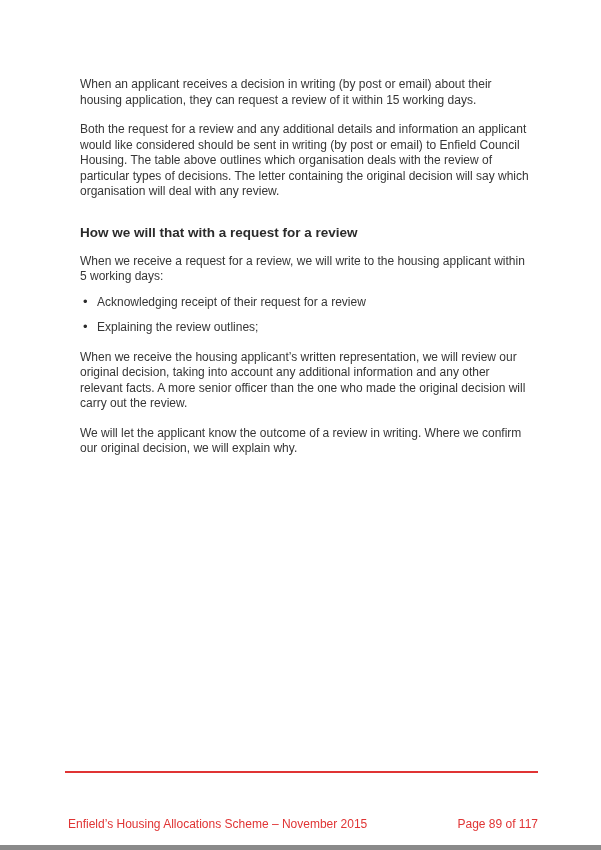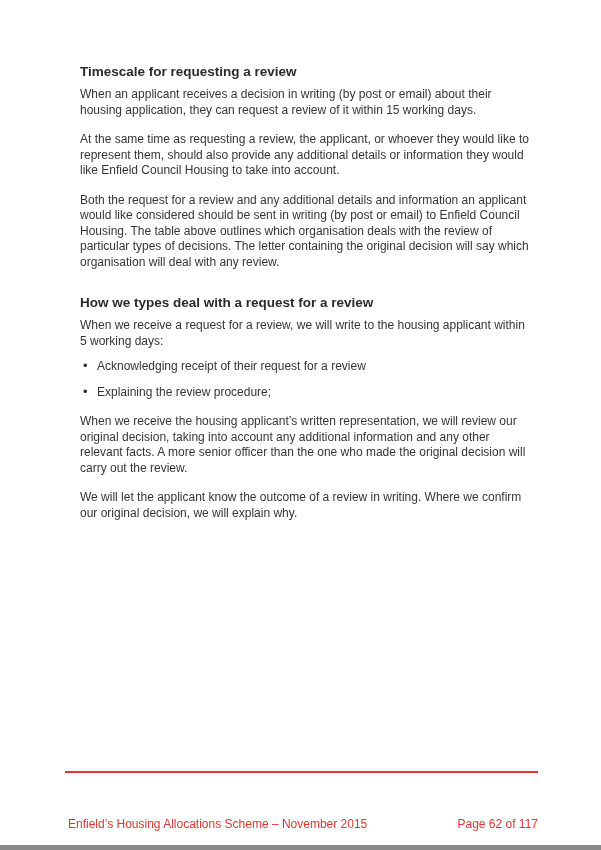--- a/index.html
+++ b/index.html
@@ -35,21 +35,21 @@
     font-size:13.5px;
     line-height:16px;
     font-weight:bold;
     color:var(--heading);
     margin:0 0 7px 0;
   }
   h1.second{
     margin-top:25px;
   }
   p{
-    margin:4px 0 14px 0;
+    margin:13px 0 14px 0;
   }
   p.tight{
     margin-bottom:10px;
   }
   ul.bullets{
     list-style:none;
     margin:0 0 14px 0;
   }
   ul.bullets li{
     position:relative;
@@ -90,45 +90,43 @@
     background:var(--bottom-bar);
   }
 </style>
 </head>
 <body>
 
 <div class="page">
 
   <div class="content">
 
-    <h1>Timescale for requesting a review</h1>
 
     <p>When an applicant receives a decision in writing (by post or email) about their housing application, they can request a review of it within 15 working days.</p>
 
-    <p>At the same time as requesting a review, the applicant, or whoever they would like to represent them, should also provide any additional details or information they would like Enfield Council Housing to take into account.</p>
 
     <p>Both the request for a review and any additional details and information an applicant would like considered should be sent in writing (by post or email) to Enfield Council Housing. The table above outlines which organisation deals with the review of particular types of decisions. The letter containing the original decision will say which organisation will deal with any review.</p>
 
-    <h1 class="second">How we types deal with a request for a review</h1>
+    <h1 class="second">How we will that with a request for a review</h1>
 
     <p class="tight">When we receive a request for a review, we will write to the housing applicant within 5 working days:</p>
 
     <ul class="bullets">
       <li>Acknowledging receipt of their request for a review</li>
-      <li>Explaining the review procedure;</li>
+      <li>Explaining the review outlines;</li>
     </ul>
 
     <p>When we receive the housing applicant’s written representation, we will review our original decision, taking into account any additional information and any other relevant facts.  A more senior officer than the one who made the original decision will carry out the review.</p>
 
     <p>We will let the applicant know the outcome of a review in writing.  Where we confirm our original decision, we will explain why.</p>
 
   </div>
 
   <div class="footer-rule"></div>
 
   <div class="footer-row">
     <span>Enfield’s Housing Allocations Scheme – November 2015</span>
-    <span>Page 62 of 117</span>
+    <span>Page 89 of 117</span>
   </div>
 
   <div class="bottom-bar"></div>
 
 </div>
 
 </body></html>

